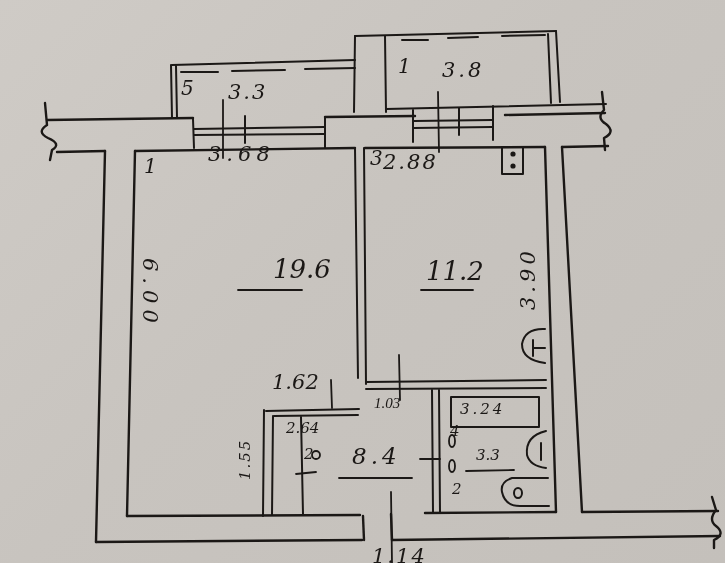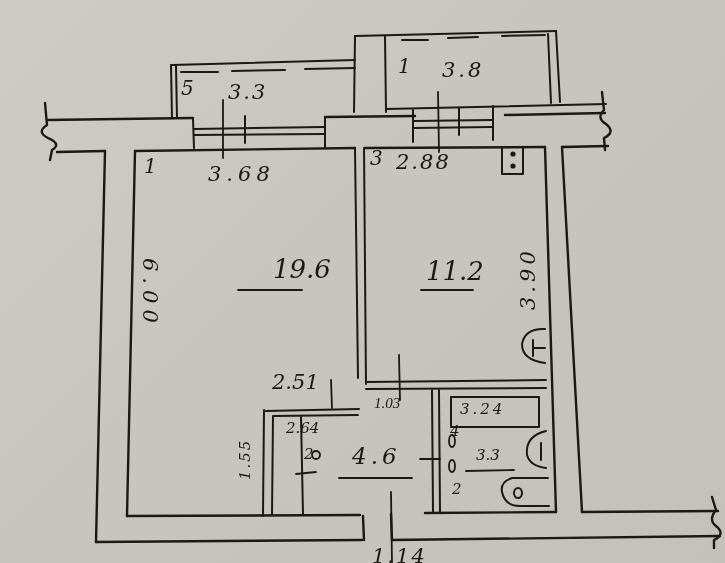--- a/index.html
+++ b/index.html
@@ -162,38 +162,38 @@
     </g>
 
     <g class="ink" stroke-width="1.8">
       <ellipse cx="452" cy="441" rx="3" ry="6"></ellipse>
       <ellipse cx="452" cy="466" rx="3" ry="6"></ellipse>
       <ellipse cx="316" cy="455" rx="4" ry="4"></ellipse>
     </g>
   </svg>
 
   <span class="lbl num" style="left:144px; top:156px;">1</span>
-  <span class="lbl dim" style="left:208px; top:164px; letter-spacing:5px;">3.68</span>
+  <span class="lbl dim" style="left:208px; top:144px; letter-spacing:5px;">3.68</span>
   <span class="lbl area" style="left:238px; top:256px;margin-left:35px;">19.6</span>
   <span class="lbl dim vert" style="left:160px; top:258px; letter-spacing:6px;">6.00</span>
 
   <span class="lbl num" style="left:370px; top:148px;">3</span>
-  <span class="lbl dim" style="left:396px; top:152px; letter-spacing:2px;">2.88</span>
+  <span class="lbl dim" style="left:383px; top:152px; letter-spacing:2px;">2.88</span>
   <span class="lbl area" style="left:426px; top:258px;">11.2</span>
   <span class="lbl dim vert-ccw" style="left:518px; top:310px; letter-spacing:4px;">3.90</span>
 
   <span class="lbl num" style="left:181px; top:78px;">5</span>
   <span class="lbl dim" style="left:228px; top:82px; letter-spacing:2px;">3.3</span>
 
   <span class="lbl num" style="left:398px; top:56px;">1</span>
   <span class="lbl dim" style="left:442px; top:60px; letter-spacing:3px;">3.8</span>
 
-  <span class="lbl dim" style="left:272px; top:372px;">2.51</span>
+  <span class="lbl dim" style="left:272px; top:372px;">1.62</span>
   <span class="lbl small" style="left:374px; top:396px;font-family:Liberation Serif, serif;">1.03</span>
-  <span class="lbl area" style="left:352px; top:445px; font-size:23px; letter-spacing:4px;">4.6</span>
+  <span class="lbl area" style="left:352px; top:445px; font-size:23px; letter-spacing:4px;">8.4</span>
   <span class="lbl small" style="left:286px; top:421px;">2.64</span>
   <span class="lbl small vert-ccw" style="left:238px; top:480px; letter-spacing:2px;">1.55</span>
   <span class="lbl small" style="left:304px; top:447px;">2</span>
 
   <span class="lbl small" style="left:460px; top:402px; letter-spacing:3px;">3.24</span>
   <span class="lbl small" style="left:476px; top:448px;">3.3</span>
   <span class="lbl small" style="left:450px; top:424px;">4</span>
   <span class="lbl small" style="left:452px; top:482px;">2</span>
 
   <span class="lbl dim" style="left:372px; top:546px; letter-spacing:2px;">1.14</span>

